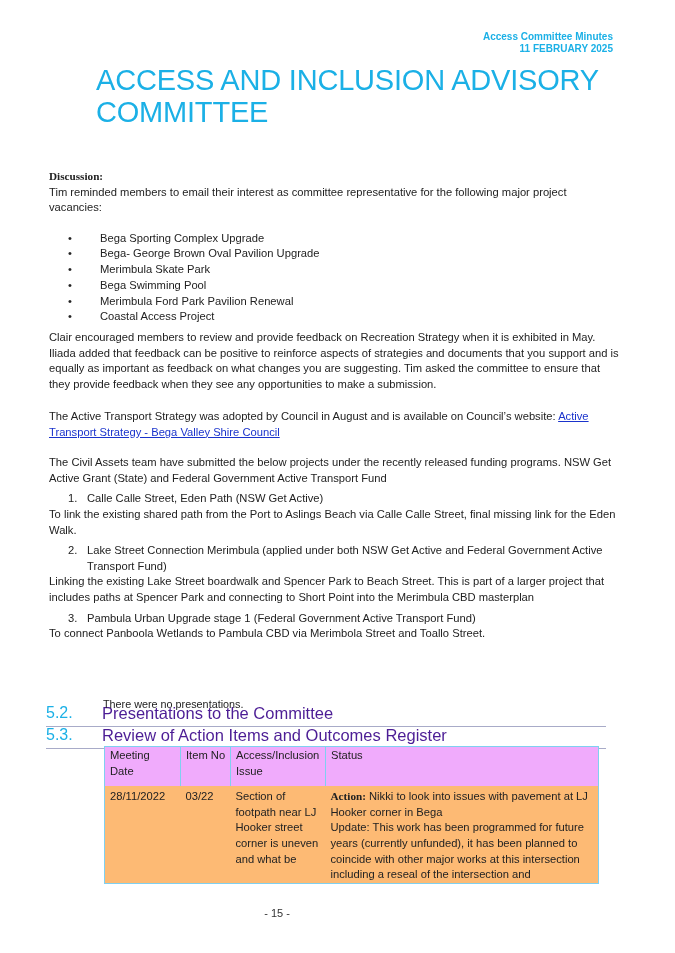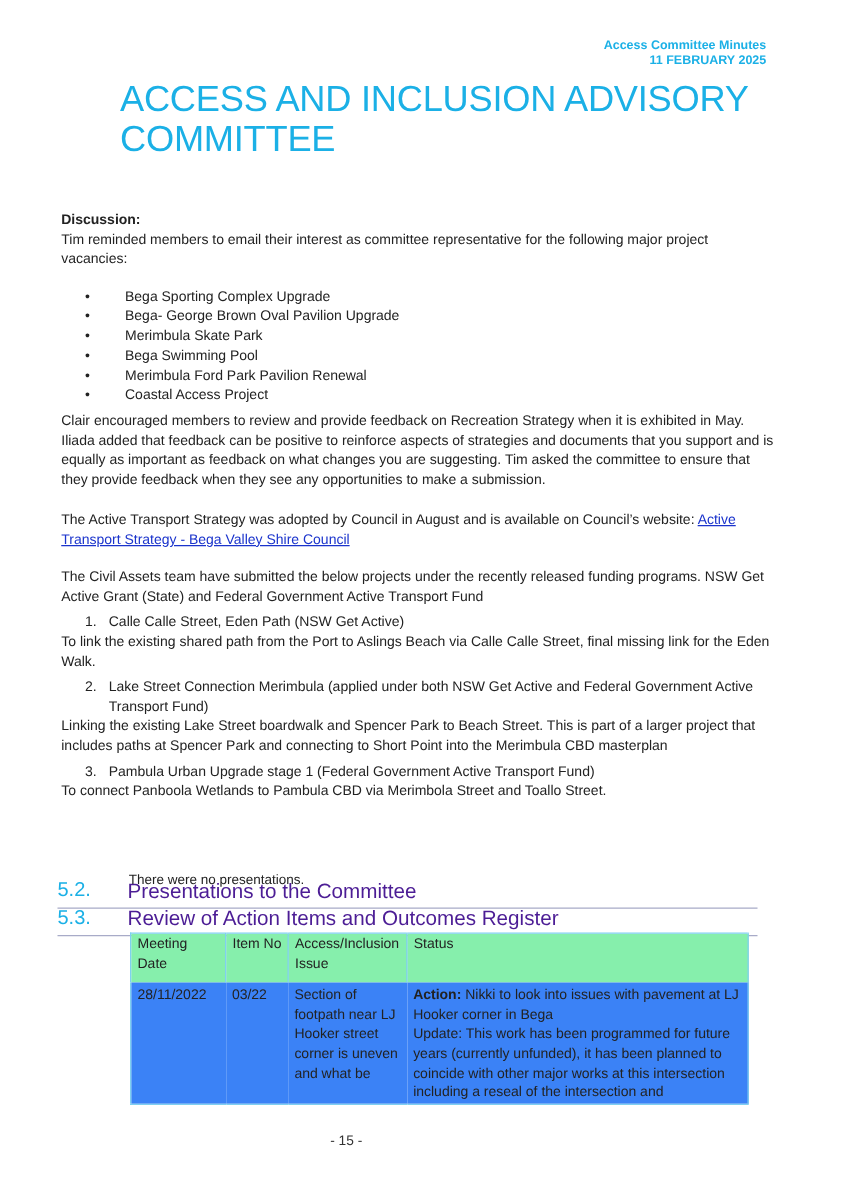--- a/index.html
+++ b/index.html
@@ -3,34 +3,34 @@
 <meta charset="utf-8">
 <style>
   html, body { margin:0; padding:0; background:#ffffff; }
   body { width:675px; height:953px; position:relative; overflow:hidden;
          font-family:"Liberation Sans", sans-serif; color:#222; }
   .hdr-right { position:absolute; right:62px; top:31px; text-align:right;
                color:#1bb0e6; font-weight:bold; font-size:10px; line-height:12px; }
   .title { position:absolute; left:96px; top:64px; width:520px;
            color:#1bb0e6; font-size:29px; line-height:32px; letter-spacing:-0.2px; }
   .body-text { position:absolute; left:49px; font-size:11.2px; line-height:15.6px; color:#222; }
-  .bold { font-weight:bold; }
+  .bold { font-weight:bold;font-family:Liberation Serif, serif; }
   ul.bullets { list-style:none; margin:0; padding:0; }
   ul.bullets li { position:relative; padding-left:51px; height:15.7px; }
   ul.bullets li::before { content:"\2022"; position:absolute; left:19px; top:0; }
   a.link { color:#1a33cc; text-decoration:underline; }
   .num-item { padding-left:19px; }
   .section { position:absolute; left:46px; width:560px; border-bottom:1px solid #a8abc8; height:22px; }
   .section .secnum { position:absolute; left:0; top:0; color:#1bb0e6; font-size:16px; }
   .section .sectitle { position:absolute; left:56px; top:0; color:#4c1d95; font-size:16.5px; }
   table.reg { position:absolute; left:104px; top:746px; width:495px; border-collapse:collapse;
               font-size:11.2px; line-height:15.6px; }
-  table.reg th { background:#86efac; color:#222; font-weight:normal; text-align:left; vertical-align:top;
+  table.reg th { background:#f0abfc; color:#222; font-weight:normal; text-align:left; vertical-align:top;
                  padding:1px 4px 7px 5px; border-right:1px solid #7fd0f0; }
-  table.reg td { background:#3b82f6; vertical-align:top; padding:3px 4px 0 5px; }
+  table.reg td { background:#fdba74; vertical-align:top; padding:3px 4px 0 5px; }
   table.reg tr.data td { border-bottom:1px solid #7fd0f0; }
   table.reg { border:1px solid #7fd0f0; }
   .footer { position:absolute; top:907px; left:0; width:554px; text-align:center; font-size:11px; color:#333; }
 </style>
 </head>
 <body>
 
 <div class="hdr-right">
   <div>Access Committee Minutes</div>
   <div>11 FEBRUARY 2025</div>

